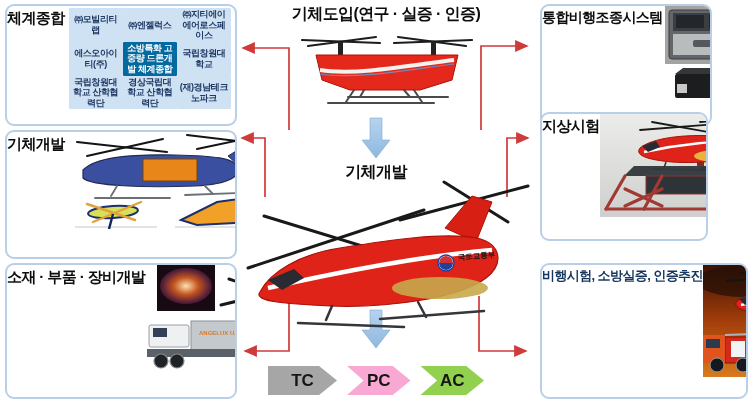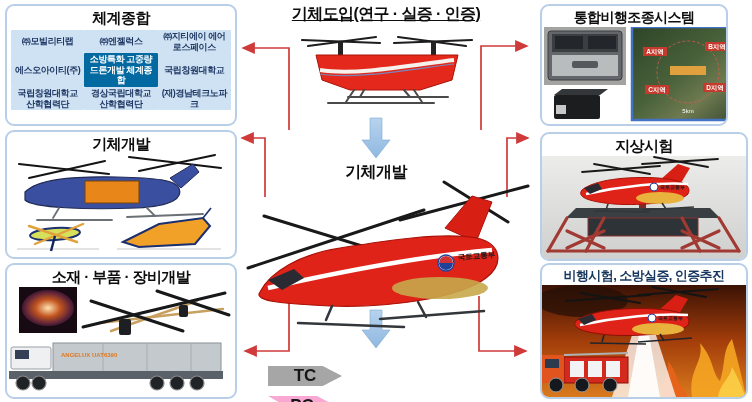--- a/index.html
+++ b/index.html
@@ -1,34 +1,34 @@
 <!DOCTYPE html>
 <html><head>
 <meta charset="utf-8">
 <style>
   html,body{margin:0;padding:0;background:#ffffff;font-family:"Liberation Sans","DejaVu Sans",sans-serif;}
   #stage{position:relative;width:752px;height:402px;background:#ffffff;overflow:hidden;}
   svg{display:block;}
   .overlay{position:absolute;left:0;top:0;width:752px;height:402px;z-index:1;}
   .panel{position:absolute;box-sizing:border-box;background:#ffffff;border:2px solid #b9cfe8;
-         border-radius:9px;display:flex;flex-direction:column;overflow:hidden;z-index:2;}
+         border-radius:9px;display:flex;flex-direction:row;overflow:hidden;z-index:2;}
   .panel-title{text-align:center;font-weight:800;font-size:15px;color:#0d0d0d;
                padding:3px 0 1px;letter-spacing:-0.6px;line-height:1.2;flex:0 0 auto;}
   .panel-title.navy{color:#17365d;font-size:13px;}
   .panel-body{flex:1 1 auto;position:relative;}
   .org-grid{display:grid;grid-template-columns:repeat(3,1fr);gap:0;padding:2px 4px 21px;flex:1 1 auto;}
   .org-cell{background:#cfe2f3;color:#1f3864;font-size:9px;font-weight:600;line-height:1.18;
             display:flex;align-items:center;justify-content:center;text-align:center;
             border-radius:1px;padding:1px 2px;letter-spacing:-0.4px;}
   .org-cell.hl{background:#0369a1;color:#ffffff;font-weight:700;}
   .floating-label{position:absolute;z-index:2;text-align:center;font-weight:800;color:#0d0d0d;letter-spacing:-0.6px;}
-  #intro-title{left:238px;top:4px;width:296px;font-size:16px;text-decoration:underline;}
+  #intro-title{left:238px;top:4px;width:296px;font-size:16px;}
   #center-dev-label{left:316px;top:162px;width:120px;font-size:16px;}
   .illus{position:absolute;z-index:2;}
-  #process-row{position:absolute;left:268px;top:366px;width:216px;height:30px;display:flex;gap:10px;z-index:2;flex-direction:column;}
+  #process-row{position:absolute;left:268px;top:366px;width:216px;height:30px;display:flex;gap:10px;z-index:2;}
   .chev{height:29px;display:flex;align-items:center;justify-content:center;
         font-weight:800;font-size:17px;color:#161616;}
   .chev.flat{width:74px;clip-path:polygon(0 0,74% 0,100% 50%,74% 100%,0 100%);}
   .chev.notch{width:68px;clip-path:polygon(0 0,72% 0,100% 50%,72% 100%,0 100%,26% 50%);}
   .maplabel{font-weight:700;}
 </style>
 </head>
 <body>
 
 <div id="stage">
@@ -207,21 +207,21 @@
               <circle cx="32" cy="96" r="7"></circle>
             <circle cx="150" cy="96" r="7"></circle>
               <circle cx="170" cy="96" r="7"></circle>
               <circle cx="190" cy="96" r="7"></circle>
           </g>
         </g>
       </svg>
     </div>
   </div>
 
-  <div class="panel" style="left:540px;top:4px;width:188px;height:122px">
+  <div class="panel" style="left:540px;top:4px;width:172px;height:122px">
     <div class="panel-title" style="font-size:14px">통합비행조종시스템</div>
     <div class="panel-body">
       <svg width="204" height="96" viewBox="0 0 204 96">
         <defs>
           <linearGradient id="terrain" x1="0" y1="0" x2="1" y2="1">
             <stop offset="0" stop-color="#2e4428"></stop>
               <stop offset="0.45" stop-color="#48613a"></stop>
             <stop offset="0.7" stop-color="#6f7a50"></stop>
               <stop offset="1" stop-color="#32452c"></stop>
           </linearGradient>
@@ -261,21 +261,21 @@
               <text x="173" y="63">D지역</text>
             </g>
           </g>
           <rect x="128" y="39" width="36" height="9" fill="#e8a33d" opacity="0.95"></rect>
           <text x="146" y="86" font-size="6" fill="#ffffff" text-anchor="middle">5km</text>
         </g>
       </svg>
     </div>
   </div>
 
-  <div class="panel" style="left:540px;top:132px;width:208px;height:129px">
+  <div class="panel" style="left:540px;top:112px;width:168px;height:129px">
     <div class="panel-title">지상시험</div>
     <div class="panel-body">
       <svg width="204" height="103" viewBox="0 0 204 103">
         <defs>
           <linearGradient id="gtbg" x1="0" y1="0" x2="0" y2="1">
             <stop offset="0" stop-color="#ececea"></stop>
               <stop offset="1" stop-color="#cfcfcd"></stop>
           </linearGradient>
         </defs>
         <rect x="0" y="0" width="204" height="103" fill="url(#gtbg)"></rect>

